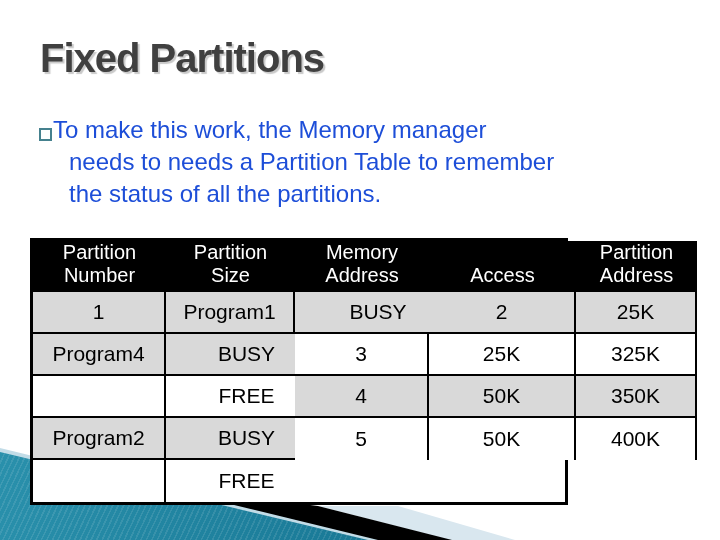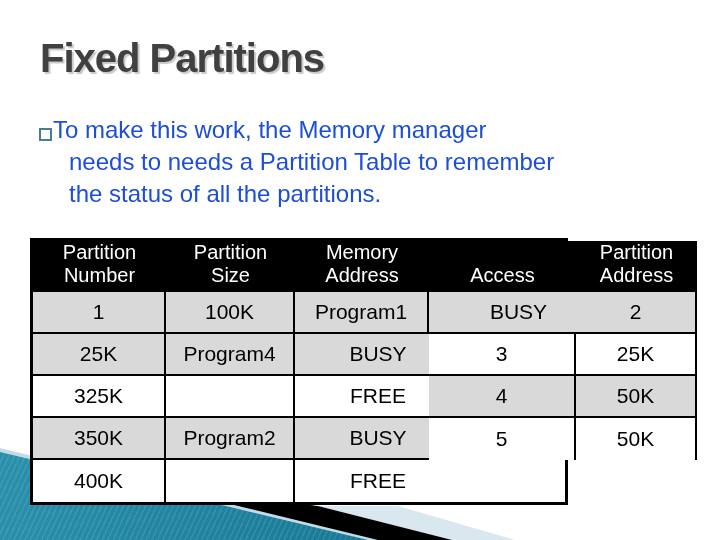--- a/index.html
+++ b/index.html
@@ -153,21 +153,20 @@
     </div>
     <div class="hcell">
       <span>Access</span>
     </div>
     <div class="hcell">
       <span>Partition</span>
       <span>Address</span>
     </div>
 
     <div class="cell shaded">1</div>
-    <div class="cell shaded">100K</div>
     <div class="cell shaded">Program1</div>
     <div class="cell shaded last-col">BUSY</div>
 
     <div class="cell shaded">2</div>
     <div class="cell shaded">25K</div>
     <div class="cell shaded">Program4</div>
     <div class="cell shaded last-col">BUSY</div>
 
     <div class="cell">3</div>
     <div class="cell">25K</div>

